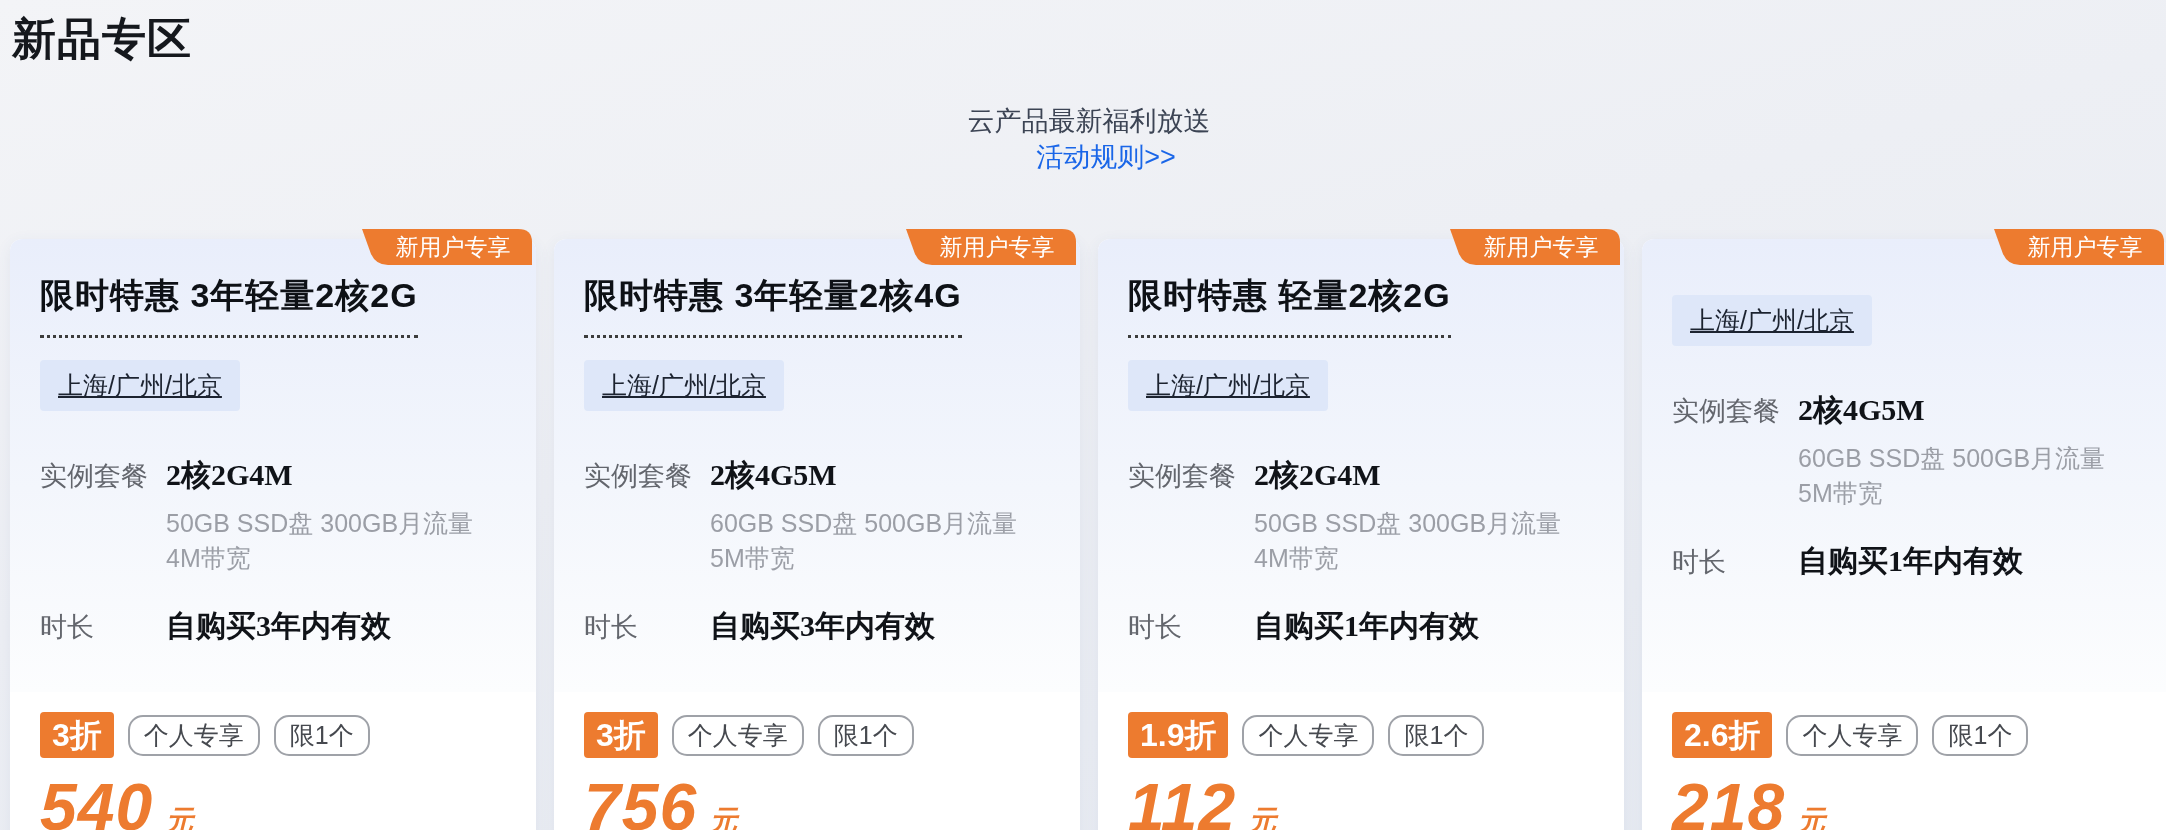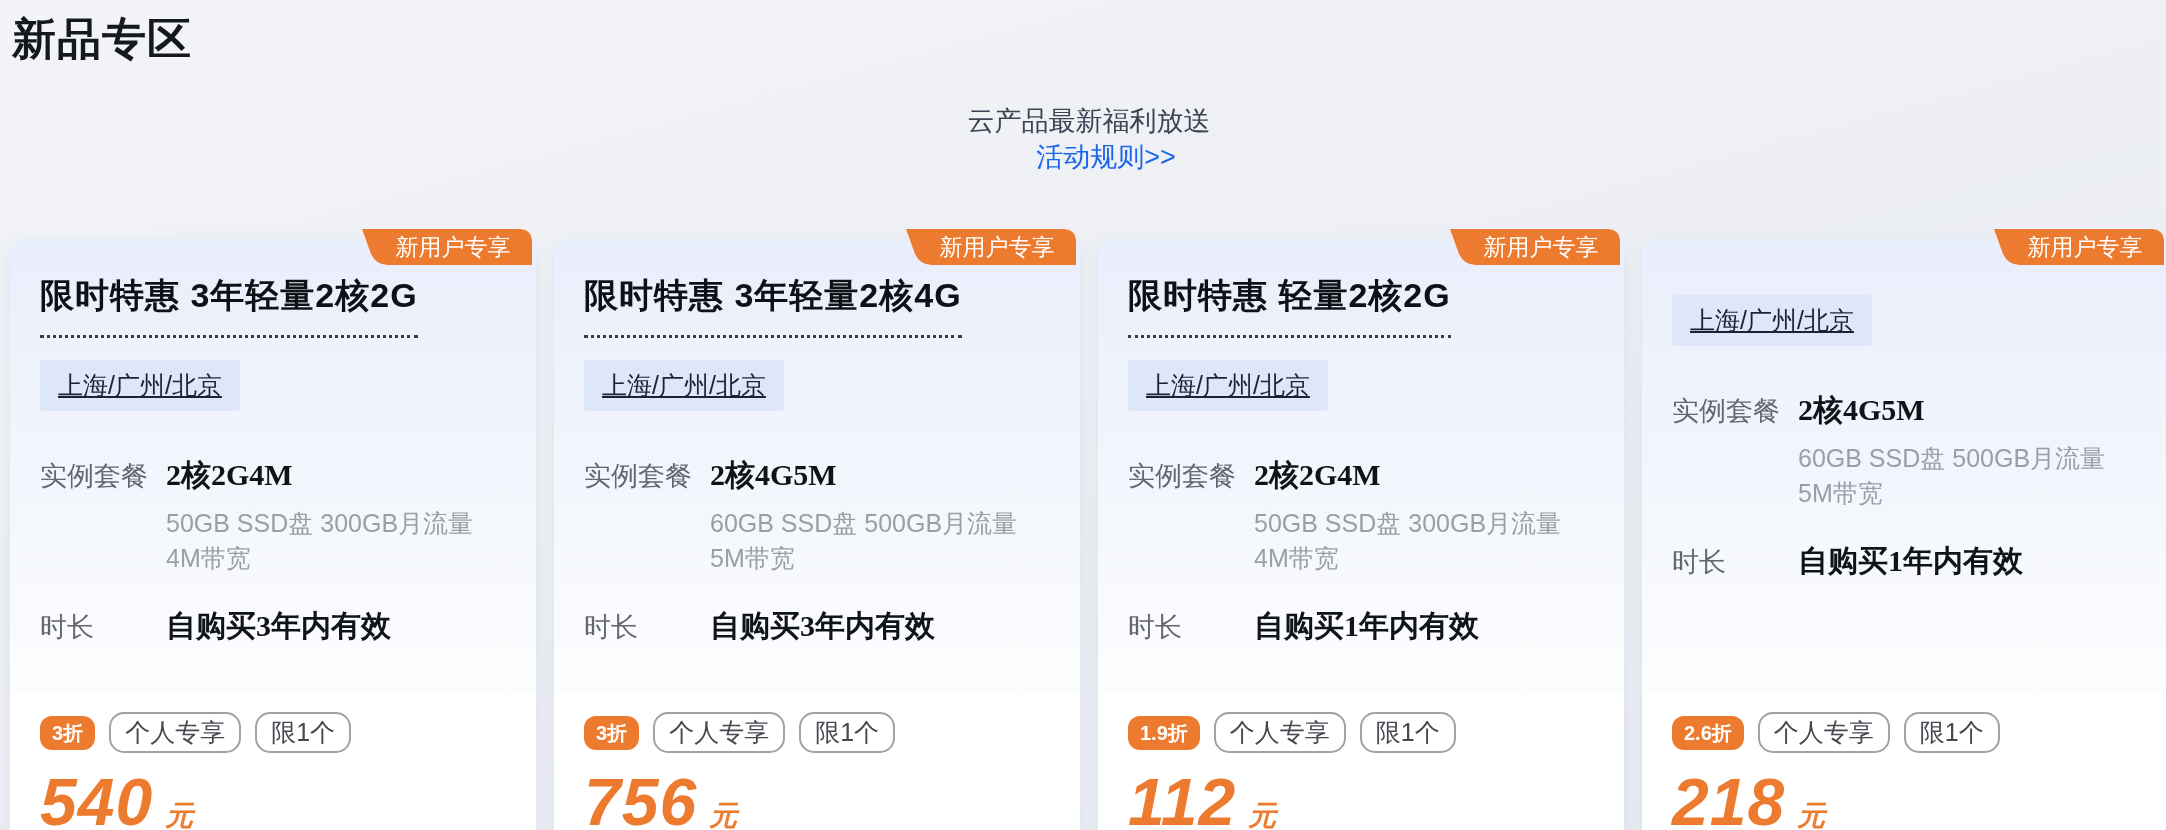--- a/index.html
+++ b/index.html
@@ -44,22 +44,22 @@
   .spec-grid { margin-top:44px; }
   .spec-row { display:flex; }
   .spec-row + .spec-row { margin-top:30px; }
   .spec-label { width:126px; flex:0 0 126px; font-size:27px; color:#63666d; padding-top:3px; }
   .spec-value { font-size:30px; font-weight:800; color:#101318;font-family:Liberation Serif, serif; }
   .spec-detail { font-size:25px; color:#9b9ea6; line-height:35px; margin-top:10px; font-weight:400; }
 
   .card-bottom { padding:20px 30px 0; }
   .tags-row { display:flex; align-items:center; gap:14px; }
   .discount-tag {
-    background:#ed7b2f; color:#fff; font-size:20px; font-weight:600;
-    padding:7px 12px; border-radius:12px; line-height:1;
+    background:#ed7b2f; color:#fff; font-size:32px; font-weight:600;
+    padding:7px 12px; border-radius:4px; line-height:1;
   }
   .outline-tag {
     background:#fff; color:#46494f; font-size:25px; border:2px solid #9fa2a8;
     padding:6px 14px; border-radius:15px; line-height:1;
   }
   .price-row { margin-top:16px; display:flex; align-items:baseline; color:#ed7b2f;font-style:italic; }
   .price-num { font-size:66px; font-weight:700; line-height:1; letter-spacing:1px; }
   .price-unit { font-size:28px; font-weight:700; margin-left:12px; }
   .old-row { margin-top:14px; display:flex; align-items:baseline; font-size:27px; }
   .old-price { color:#9b9ea6; text-decoration:line-through; }

